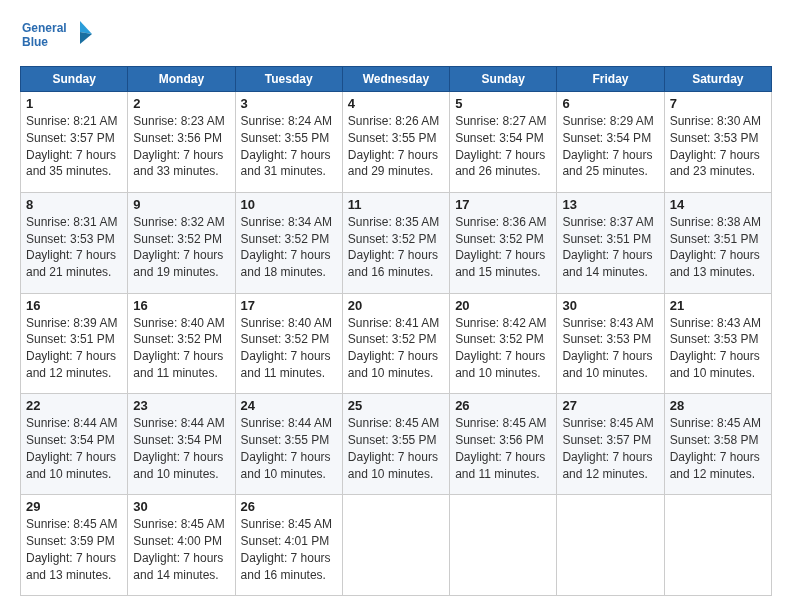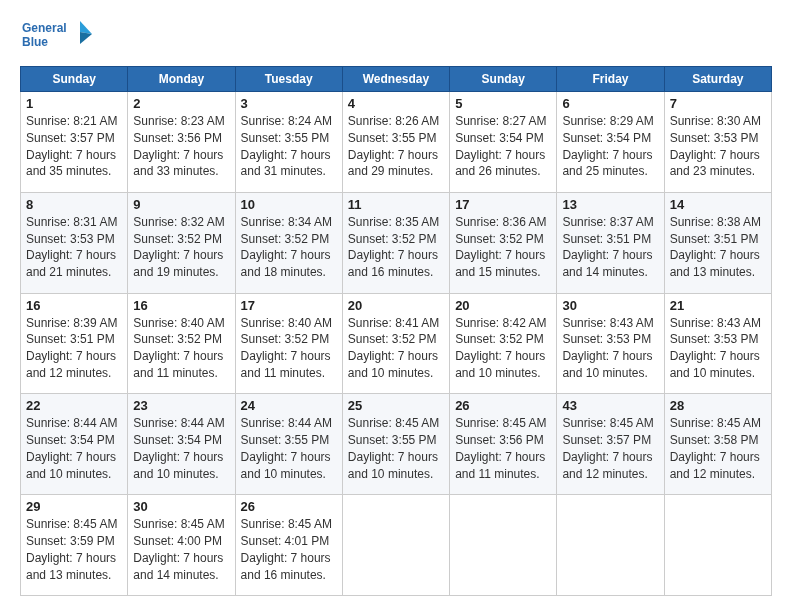--- a/index.html
+++ b/index.html
@@ -221,21 +221,21 @@
       </td>
           <td>
         <span class="day-number">25</span>
         <span class="cell-text">Sunrise: 8:45 AM<br>Sunset: 3:55 PM<br>Daylight: 7 hours and 10 minutes.</span>
       </td>
           <td>
         <span class="day-number">26</span>
         <span class="cell-text">Sunrise: 8:45 AM<br>Sunset: 3:56 PM<br>Daylight: 7 hours and 11 minutes.</span>
       </td>
           <td>
-        <span class="day-number">43</span>
+        <span class="day-number">27</span>
         <span class="cell-text">Sunrise: 8:45 AM<br>Sunset: 3:57 PM<br>Daylight: 7 hours and 12 minutes.</span>
       </td>
           <td>
         <span class="day-number">28</span>
         <span class="cell-text">Sunrise: 8:45 AM<br>Sunset: 3:58 PM<br>Daylight: 7 hours and 12 minutes.</span>
       </td>
         </tr>
         <tr>
           <td>
         <span class="day-number">29</span>

